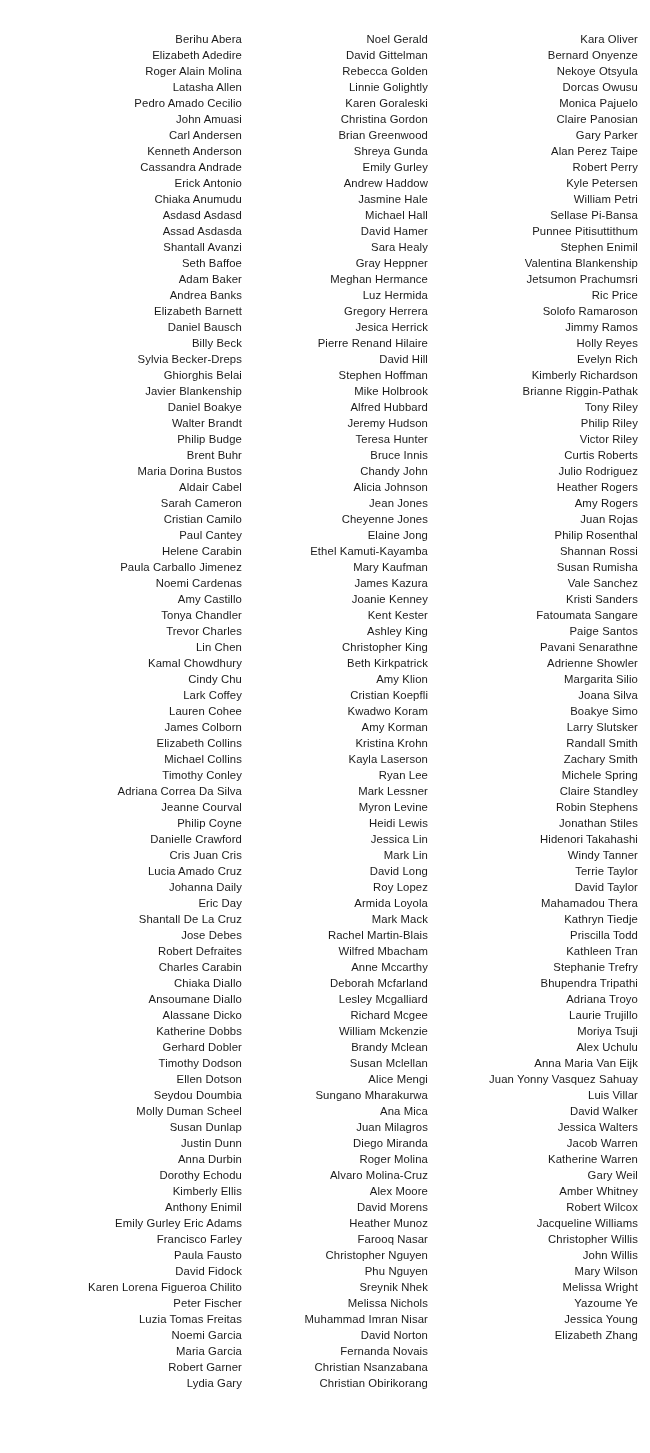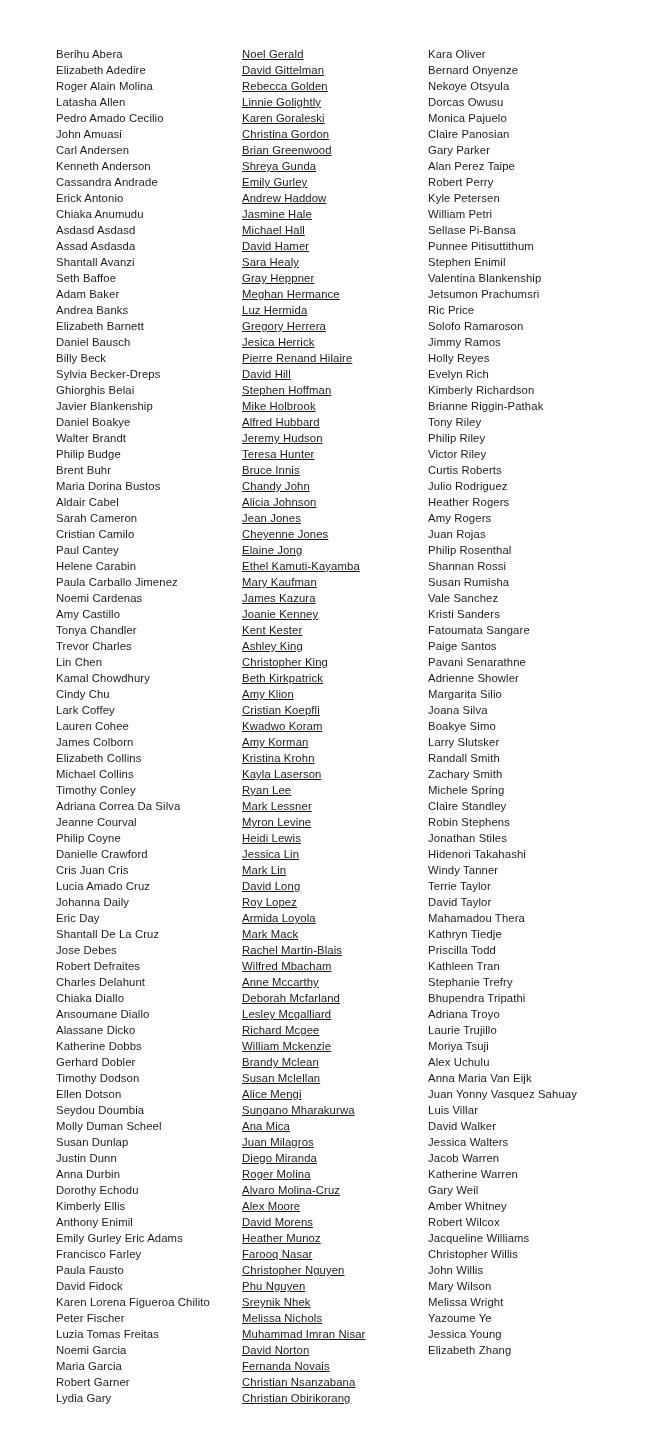--- a/index.html
+++ b/index.html
@@ -12,33 +12,34 @@
     width: 650px;
     height: 1453px;
     font-family: "Liberation Sans", sans-serif;
     color: #1b1b1b;
     overflow: hidden;
   }
   .page {
     box-sizing: border-box;
     width: 516px;
     height: 1453px;
-    padding: 46px 18px 0 18px;
+    padding: 31px 18px 0 18px;
     background: #ffffff;
+    text-align: right;
   }
   .columns {
     display: flex;
     align-items: flex-start;
     column-gap: 0;
   }
   .name-column {
     flex: 0 0 auto;
   }
   .col-1 { width: 186px; padding-left: 38px; }
-  .col-2 { width: 186px; padding-left: 0px; text-decoration: underline; }
+  .col-2 { width: 186px; padding-left: 0px; }
   .col-3 { width: 210px; padding-left: 0px; }
   .name-list {
     list-style: none;
     margin: 0;
     padding: 0;
   }
   .name-item {
     font-size: 11.3px;
     line-height: 16px;
     height: 16px;
@@ -106,21 +107,21 @@
           <li class="name-item">Jeanne Courval</li>
           <li class="name-item">Philip Coyne</li>
           <li class="name-item">Danielle Crawford</li>
           <li class="name-item">Cris Juan Cris</li>
           <li class="name-item">Lucia Amado Cruz</li>
           <li class="name-item">Johanna Daily</li>
           <li class="name-item">Eric Day</li>
           <li class="name-item">Shantall De La Cruz</li>
           <li class="name-item">Jose Debes</li>
           <li class="name-item">Robert Defraites</li>
-          <li class="name-item">Charles Delahunt</li>
+          <li class="name-item">Charles Carabin</li>
           <li class="name-item">Chiaka Diallo</li>
           <li class="name-item">Ansoumane Diallo</li>
           <li class="name-item">Alassane Dicko</li>
           <li class="name-item">Katherine Dobbs</li>
           <li class="name-item">Gerhard Dobler</li>
           <li class="name-item">Timothy Dodson</li>
           <li class="name-item">Ellen Dotson</li>
           <li class="name-item">Seydou Doumbia</li>
           <li class="name-item">Molly Duman Scheel</li>
           <li class="name-item">Susan Dunlap</li>

